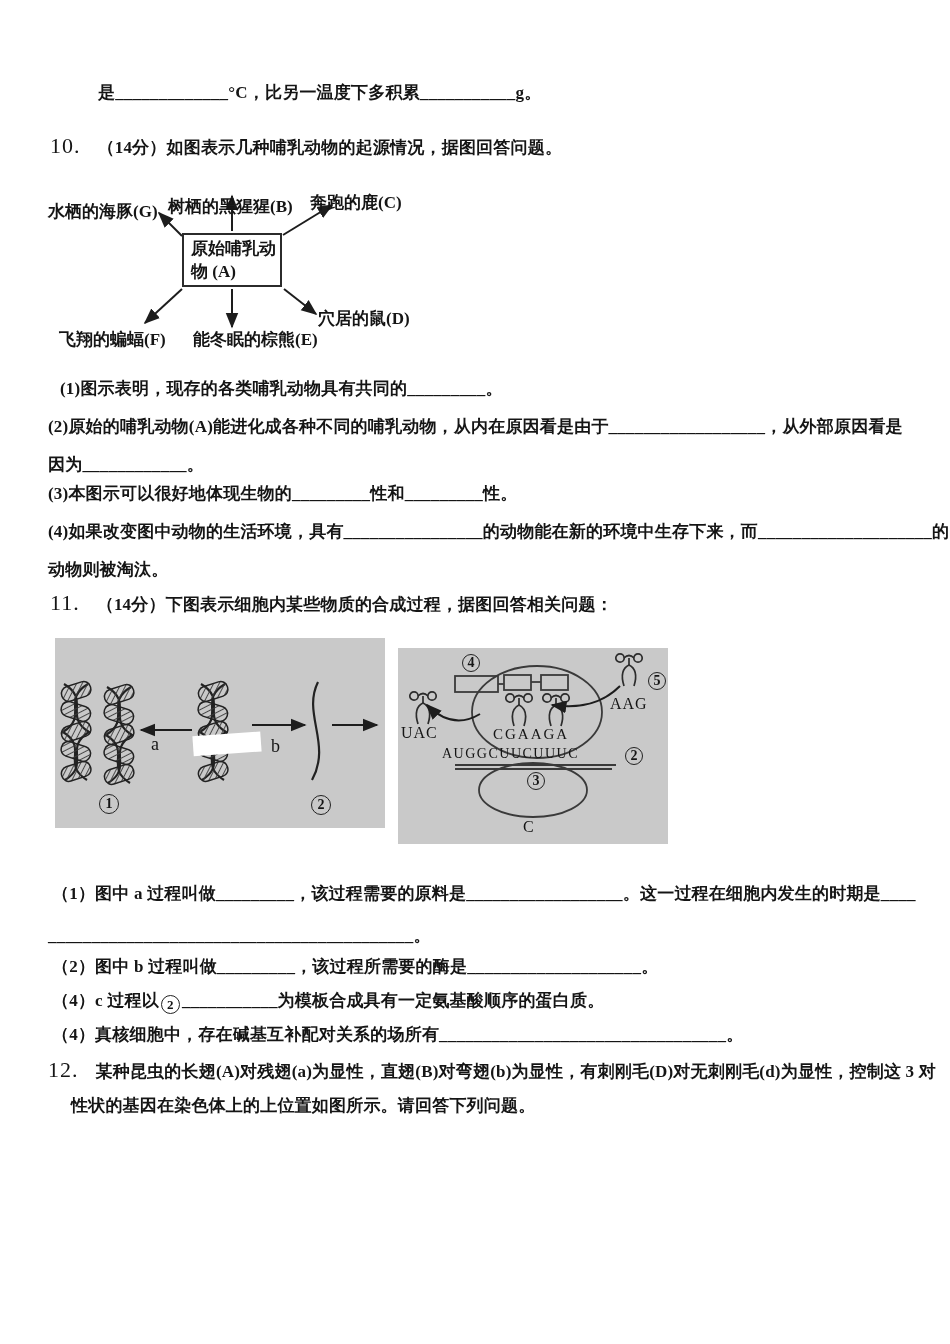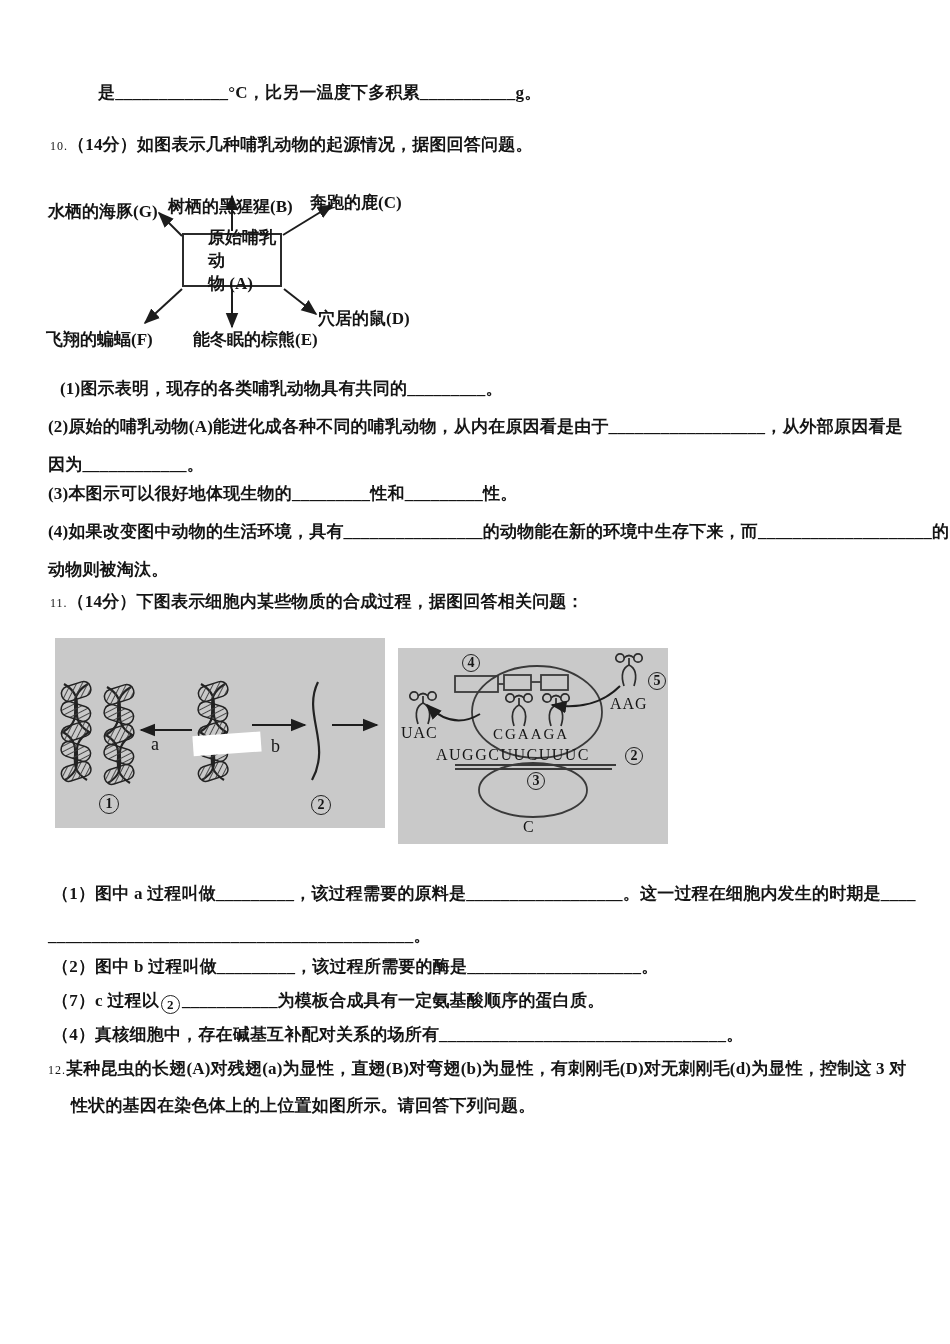--- a/index.html
+++ b/index.html
@@ -1,36 +1,36 @@
 <!DOCTYPE html>
 <html><head>
 <meta charset="utf-8">
 <style>
   html,body{margin:0;padding:0;}
   body{
     width:950px;height:1344px;background:#ffffff;position:relative;overflow:hidden;
     font-family:"Liberation Serif","DejaVu Serif",serif;color:#151515;
   }
   .line{position:absolute;font-size:17px;font-weight:bold;white-space:nowrap;letter-spacing:0.2px;}
-  .qnum{font-weight:normal;letter-spacing:1px;font-size:12px;}
-  .qtitle{font-weight:bold;}
+  .qnum{font-weight:normal;letter-spacing:1px;margin-right:9px;font-size:22px;}
+  .qtitle{font-weight:bold;margin-left:8px;}
   
   .circ{
     display:inline-flex;align-items:center;justify-content:center;box-sizing:border-box;
     width:19px;height:19px;border:1.7px solid #222;border-radius:50%;
     font-size:13px;font-weight:bold;line-height:1;vertical-align:-3px;margin:0 2px;background:transparent;
   }
   .circ.abs{position:absolute;width:20px;height:20px;font-size:14px;}
   
   .diagram10{position:absolute;left:45px;top:163px;width:420px;height:197px;}
   .dlabel{position:absolute;font-size:17px;font-weight:bold;white-space:nowrap;}
   .origin-box{
     position:absolute;left:137px;top:70px;width:100px;height:54px;border:2px solid #2b2b2b;
     box-sizing:border-box;display:flex;flex-direction:column;justify-content:center;
-    padding-left:24px;font-size:17px;font-weight:bold;line-height:23px;background:#fff;
+    padding-left:7px;font-size:17px;font-weight:bold;line-height:23px;background:#fff;
   }
   .ovl{position:absolute;left:0;top:0;pointer-events:none;}
   
   .panel{position:absolute;background:#c9c9c9;}
   #panel-left{left:55px;top:638px;width:330px;height:190px;}
   #panel-right{left:398px;top:648px;width:270px;height:196px;}
   .plabel{position:absolute;font-weight:normal;white-space:nowrap;}
   .strand{fill:none;stroke:#222;stroke-width:2.2px;}
   .blob{stroke:#222;stroke-width:1.5px;}
   .arrowline{stroke:#1d1d1d;stroke-width:2px;fill:none;}
@@ -62,21 +62,21 @@
   </svg>
   <div class="dlabel" style="left:123px;top:6px;margin-top:26px;">树栖的黑猩猩(B)</div>
   <div class="dlabel" style="left:265px;top:28px;">奔跑的鹿(C)</div>
   <div class="dlabel" style="left:3px;top:37px;">水栖的海豚(G)</div>
   <div class="origin-box">
     <span>原始哺乳动</span>
     <span>物 (A)</span>
   </div>
   <div class="dlabel" style="left:273px;top:144px;">穴居的鼠(D)</div>
   <div class="dlabel" style="left:148px;top:165px;">能冬眠的棕熊(E)</div>
-  <div class="dlabel" style="left:1px;top:165px;">飞翔的蝙蝠(F)</div>
+  <div class="dlabel" style="left:14px;top:165px;">飞翔的蝙蝠(F)</div>
 </div>
 
 <div class="line" style="left:48px;top:377px;margin-left:12px;">(1)图示表明，现存的各类哺乳动物具有共同的_________。</div>
 <div class="line" style="left:48px;top:415px;">(2)原始的哺乳动物(A)能进化成各种不同的哺乳动物，从内在原因看是由于__________________，从外部原因看是</div>
 <div class="line" style="left:48px;top:453px;">因为____________。</div>
 <div class="line" style="left:48px;top:482px;">(3)本图示可以很好地体现生物的_________性和_________性。</div>
 <div class="line" style="left:48px;top:520px;">(4)如果改变图中动物的生活环境，具有________________的动物能在新的环境中生存下来，而____________________的</div>
 <div class="line" style="left:48px;top:558px;">动物则被淘汰。</div>
 
 <div class="line" style="left:50px;top:590px;">
@@ -153,30 +153,30 @@
     <path class="arrowline" d="M222,38 C204,56 182,61 154,57" marker-end="url(#ah2)"></path>
     <line class="shape" x1="57" y1="117" x2="218" y2="117"></line>
     <line class="shape" x1="57" y1="121" x2="214" y2="121"></line>
     <ellipse class="shape" cx="135" cy="142" rx="54" ry="27"></ellipse>
   </svg>
   <span class="circ abs" style="left:62px;top:6px;width:18px;height:18px;">4</span>
   <span class="circ abs" style="left:248px;top:24px;width:18px;height:18px;">5</span>
   <span class="plabel" style="left:3px;top:76px;font-size:16px;letter-spacing:1px;">UAC</span>
   <span class="plabel" style="left:212px;top:47px;font-size:16px;letter-spacing:1px;">AAG</span>
   <span class="plabel" style="left:95px;top:78px;font-size:15px;letter-spacing:2px;">CGAAGA</span>
-  <span class="plabel" style="left:38px;top:98px;font-size:16px;letter-spacing:1.5px;">AUGGCUUCUUUC</span>
+  <span class="plabel" style="left:44px;top:98px;font-size:14px;letter-spacing:1.5px;">AUGGCUUCUUUC</span>
   <span class="circ abs" style="left:225px;top:99px;width:18px;height:18px;">2</span>
   <span class="circ abs" style="left:127px;top:124px;width:18px;height:18px;">3</span>
   <span class="plabel" style="left:125px;top:170px;font-size:16px;">C</span>
 </div>
 
 <div class="line" style="left:52px;top:882px;">（1）图中 a 过程叫做_________，该过程需要的原料是__________________。这一过程在细胞内发生的时期是____</div>
 <div class="line" style="left:48px;top:924px;">__________________________________________。</div>
 <div class="line" style="left:52px;top:955px;">（2）图中 b 过程叫做_________，该过程所需要的酶是____________________。</div>
 <div class="line" style="left:52px;top:989px;">
-  <span>（7）c 过程以</span><span class="circ">2</span><span>___________为模板合成具有一定氨基酸顺序的蛋白质。</span>
+  <span>（4）c 过程以</span><span class="circ">2</span><span>___________为模板合成具有一定氨基酸顺序的蛋白质。</span>
 </div>
 <div class="line" style="left:52px;top:1023px;">（4）真核细胞中，存在碱基互补配对关系的场所有_________________________________。</div>
 
 <div class="line" style="left:48px;top:1057px;">
   <span class="qnum">12.</span><span class="qtitle">某种昆虫的长翅(A)对残翅(a)为显性，直翅(B)对弯翅(b)为显性，有刺刚毛(D)对无刺刚毛(d)为显性，控制这 3 对</span>
 </div>
 <div class="line" style="left:48px;top:1094px;margin-left:23px;">性状的基因在染色体上的上位置如图所示。请回答下列问题。</div>
 
 </body></html>

